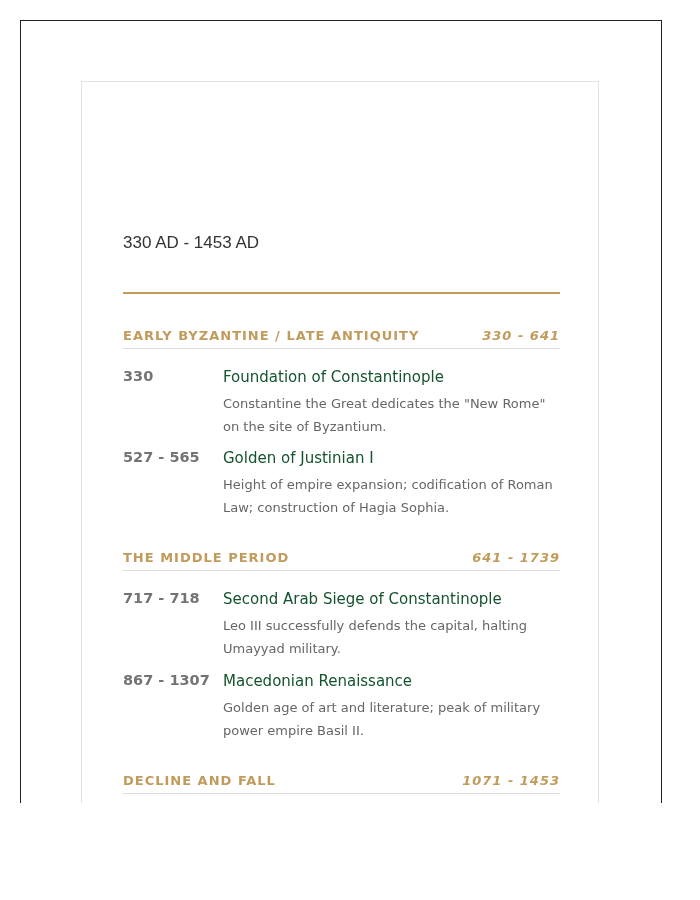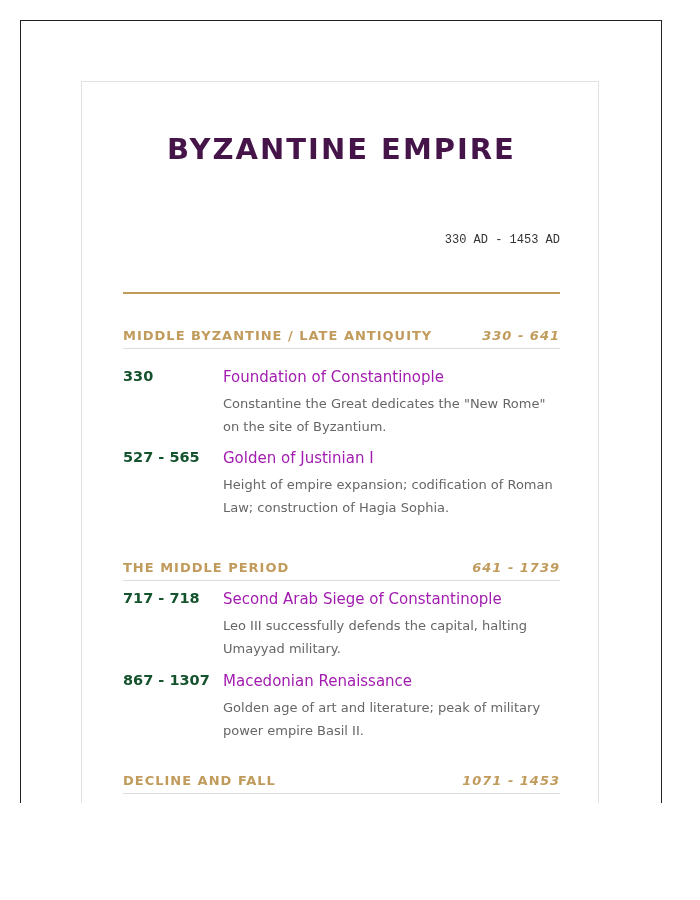--- a/index.html
+++ b/index.html
@@ -48,23 +48,23 @@
       font-size: 29px;
       line-height: 46px;
       letter-spacing: 2px;
       color: #45154a;
     }
     .subtitle {
       position: absolute;
       left: 0;
       top: 151px;
       width: 437px;
-      text-align: right;
-      font-family: Liberation Mono, monospace;
-      font-size: 12px;
+      text-align: left;
+      font-family: Liberation Sans, sans-serif;
+      font-size: 17px;
       color: #333333;
     }
     .title-rule {
       position: absolute;
       left: 0;
       top: 210px;
       width: 437px;
       height: 2px;
       background: #c19b5c;
     }
@@ -87,29 +87,29 @@
       left: 0;
       width: 437px;
     }
     .event .date {
       position: absolute;
       left: 0;
       top: 0;
       font-family: "DejaVu Sans", sans-serif;
       font-weight: bold;
       font-size: 14.5px;
-      color: #14532d;
+      color: #737373;
     }
     .event .name {
       position: absolute;
       left: 100px;
       top: 0;
       font-family: "DejaVu Sans", sans-serif;
       font-size: 15px;
-      color: #a21caf;
+      color: #14532d;
       white-space: nowrap;
     }
     .event .desc {
       position: absolute;
       left: 100px;
       top: 24px;
       width: 340px;
       font-family: "DejaVu Sans", sans-serif;
       font-size: 13px;
       line-height: 23px;
@@ -117,45 +117,44 @@
     }
   </style>
 </head>
 <body>
 
 <div class="viewport">
   <div class="card">
     <div class="content">
 
       <div class="title">
-        <div>BYZANTINE EMPIRE</div>
       </div>
 
       <div class="subtitle">330 AD - 1453 AD</div>
 
       <div class="title-rule"></div>
 
       <div class="section-header" style="top:246px;">
-        <span class="label">MIDDLE BYZANTINE / LATE ANTIQUITY</span>
+        <span class="label">EARLY BYZANTINE / LATE ANTIQUITY</span>
         <span class="range">330 - 641</span>
       </div>
 
       <div class="event" style="top:286px;">
         <span class="date">330</span>
         <span class="name">Foundation of Constantinople</span>
         <div class="desc">Constantine the Great dedicates the "New Rome" on the site of Byzantium.</div>
       </div>
 
       <div class="event" style="top:367px;">
         <span class="date">527 - 565</span>
         <span class="name">Golden of Justinian I</span>
         <div class="desc">Height of empire expansion; codification of Roman Law; construction of Hagia Sophia.</div>
       </div>
 
-      <div class="section-header" style="top:478px;text-align:center;">
+      <div class="section-header" style="top:468px;text-align:center;">
         <span class="label">THE MIDDLE PERIOD</span>
         <span class="range">641 - 1739</span>
       </div>
 
       <div class="event" style="top:508px;">
         <span class="date">717 - 718</span>
         <span class="name">Second Arab Siege of Constantinople</span>
         <div class="desc">Leo III successfully defends the capital, halting Umayyad military.</div>
       </div>
 

